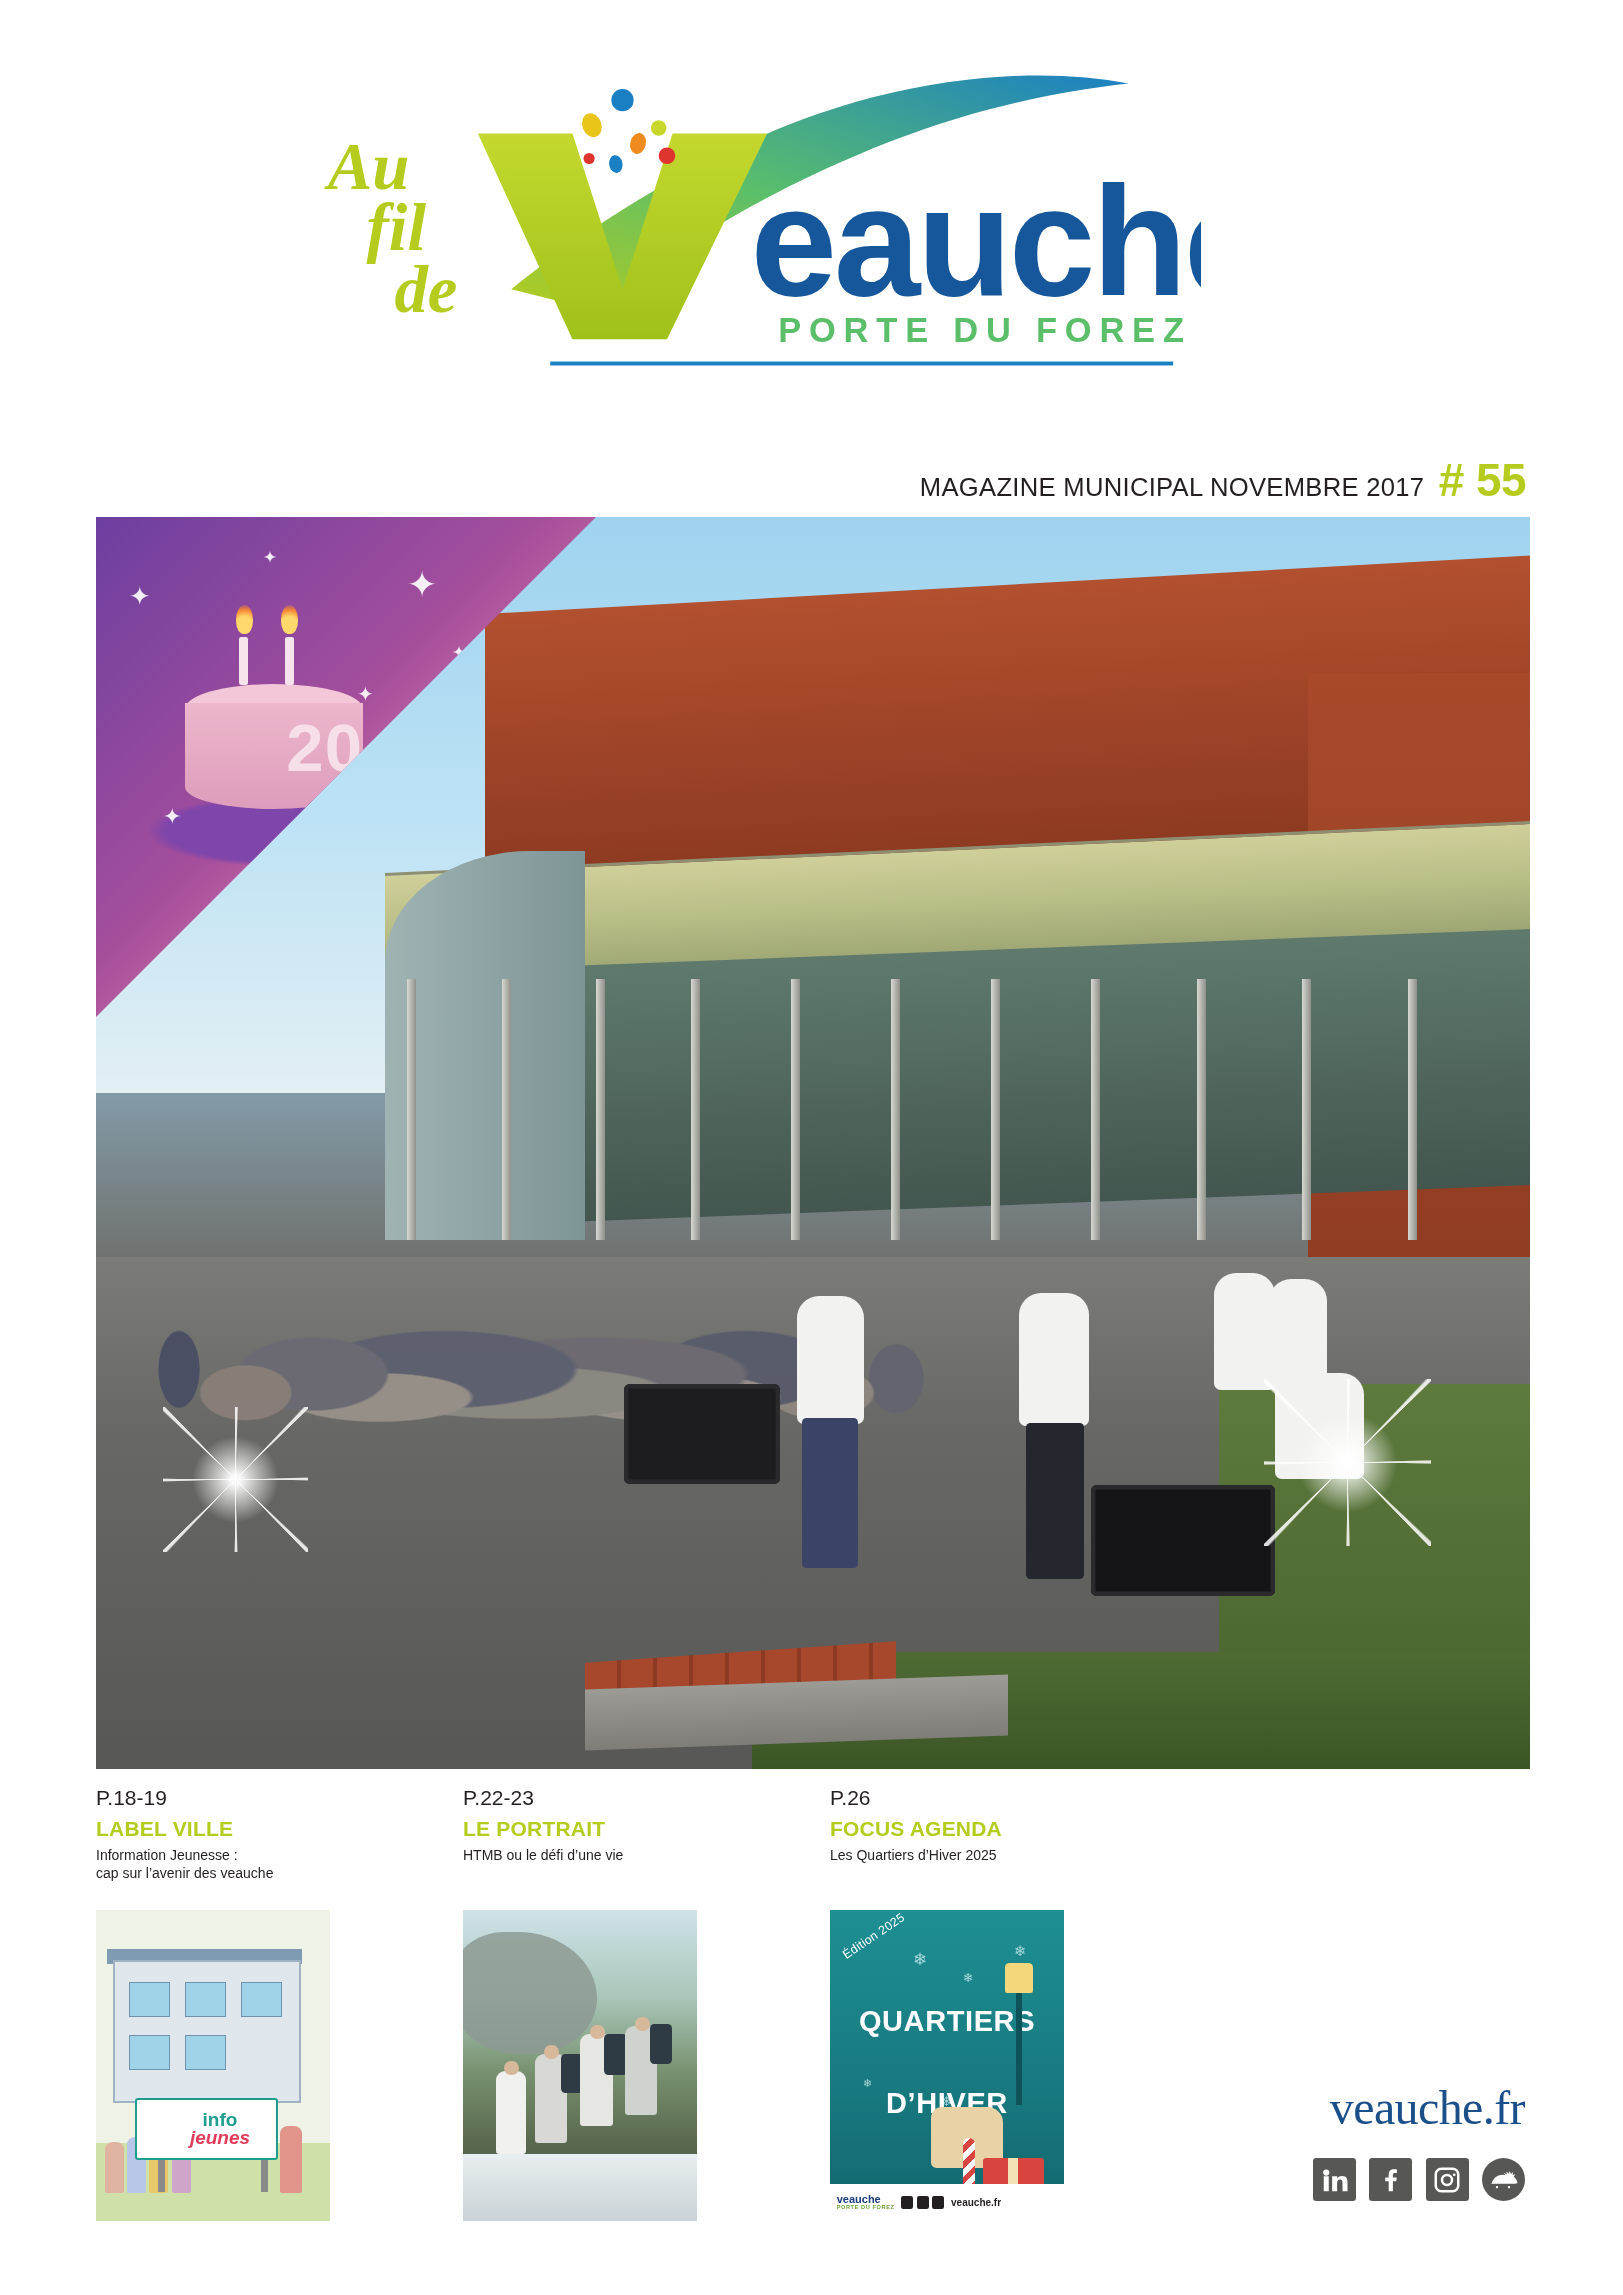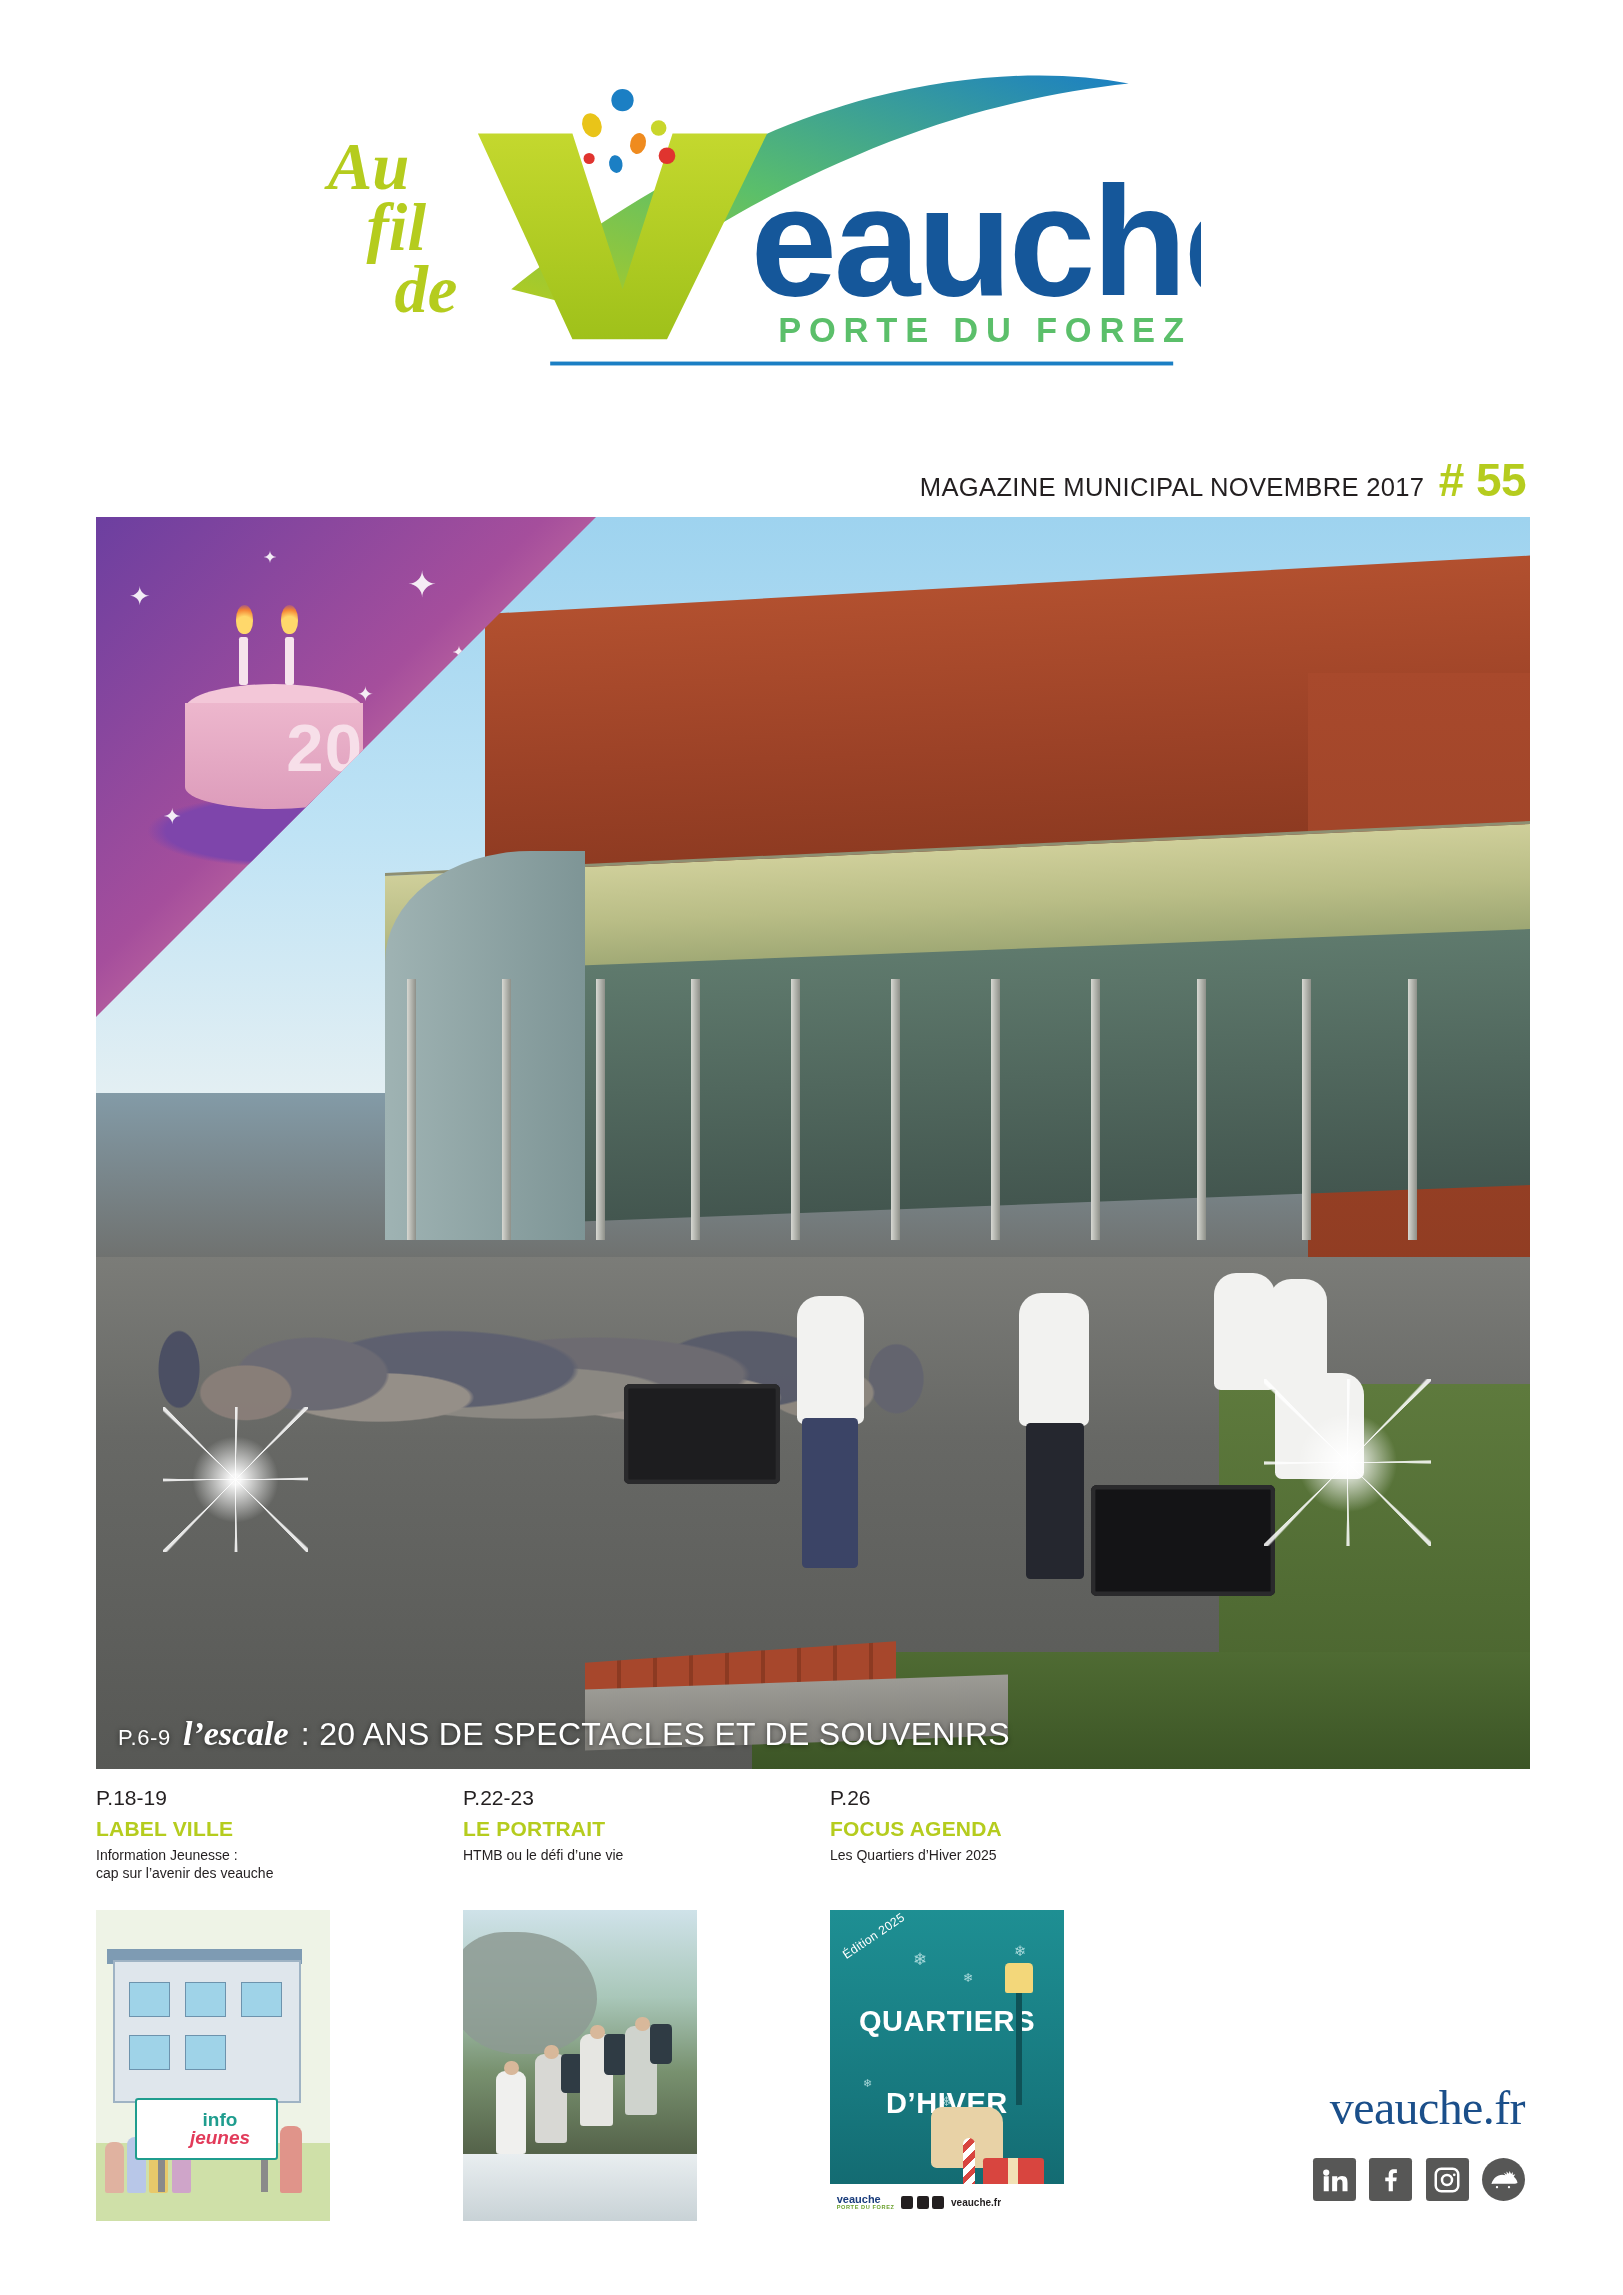--- a/index.html
+++ b/index.html
@@ -398,25 +398,20 @@
       <div class="spark" style="left:261px; top:167px; font-size:20px;">✦</div>
       <div class="spark" style="left:67px; top:289px; font-size:22px;">✦</div>
       <div class="spark" style="left:356px; top:128px; font-size:16.7px;">✦</div>
       <div class="spark" style="left:167px; top:33px; font-size:16.7px;">✦</div>
     </div>
   </div>
 
   <div class="starburst" style="left:67px; top:890px;"></div>
   <div class="starburst" style="left:1168px; top:862px; width:167px; height:167px;"></div>
 
-  <div class="cover-caption">
-    <span class="cap-page">P.6-9</span>
-    <span class="cap-italic">l’escale</span>
-    <span class="cap-rest">: 20 ANS DE SPECTACLES ET DE SOUVENIRS</span>
-  </div>
 </section>
 
 <section class="teasers">
   <div class="teaser">
     <div class="t-page">P.18-19</div>
     <div class="t-title">LABEL VILLE</div>
     <div class="t-sub">Information Jeunesse :</div>
     <div class="t-sub">cap sur l’avenir des veauche</div>
   </div>
   <div class="teaser">

